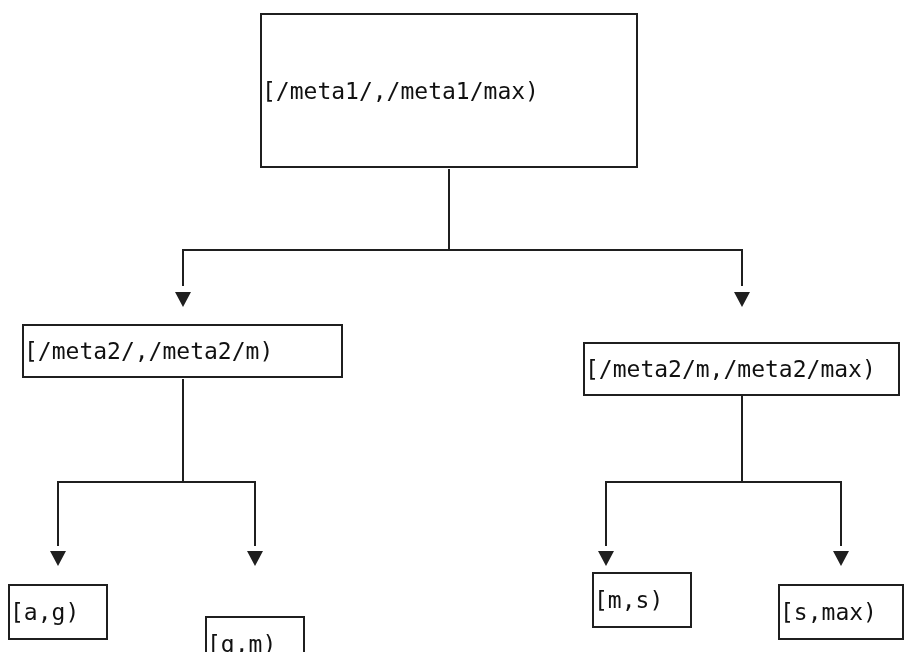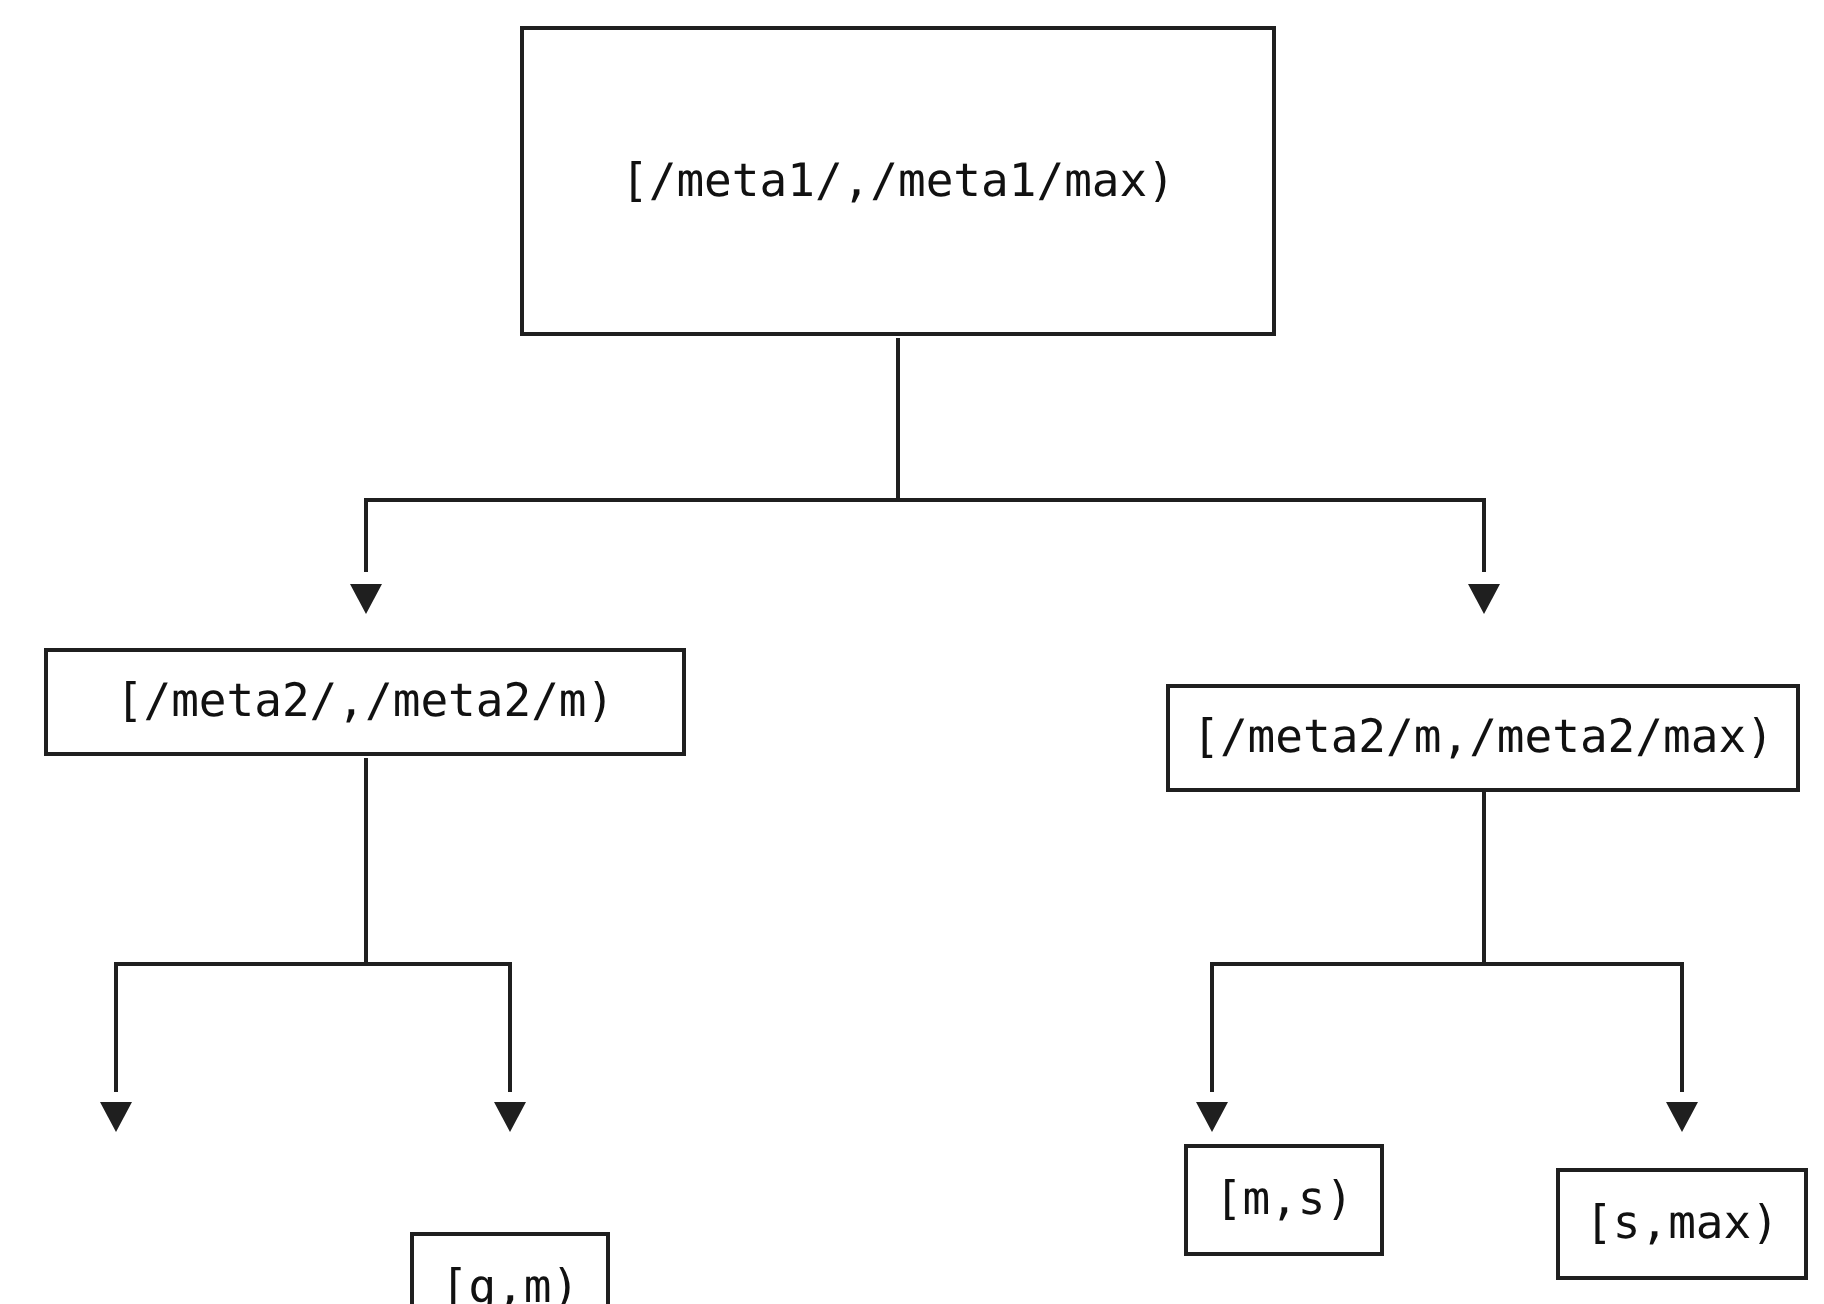--- a/index.html
+++ b/index.html
@@ -22,21 +22,20 @@
     width: 912px;
     height: 652px;
   }
   .node {
     position: absolute;
     box-sizing: border-box;
     border: 2px solid #1f1f1f;
     background: #ffffff;
     display: flex;
     align-items: center;
-    justify-content: center;
     font-size: 23px;
     color: #111111;
     white-space: nowrap;
     letter-spacing: 0;
   }
   .node-root  { left: 260px; top: 13px;  width: 378px; height: 155px; }
   .node-left  { left: 22px;  top: 324px; width: 321px; height: 54px; }
   .node-right { left: 583px; top: 342px; width: 317px; height: 54px; }
   .node-leaf-ag   { left: 8px;   top: 584px; width: 100px; height: 56px; }
   .node-leaf-gm   { left: 205px; top: 584px; width: 100px; height: 56px; margin-top: 32px; }
@@ -83,20 +82,23 @@
   </div>
 
   <div class="node node-left">
     <span>[/meta2/,/meta2/m)</span>
   </div>
 
   <div class="node node-right">
     <span>[/meta2/m,/meta2/max)</span>
   </div>
 
+  <div class="node node-leaf-ag">
+    <span>[a,g)</span>
+  </div>
 
   <div class="node node-leaf-gm">
     <span>[g,m)</span>
   </div>
 
   <div class="node node-leaf-ms">
     <span>[m,s)</span>
   </div>
 
   <div class="node node-leaf-smax">

